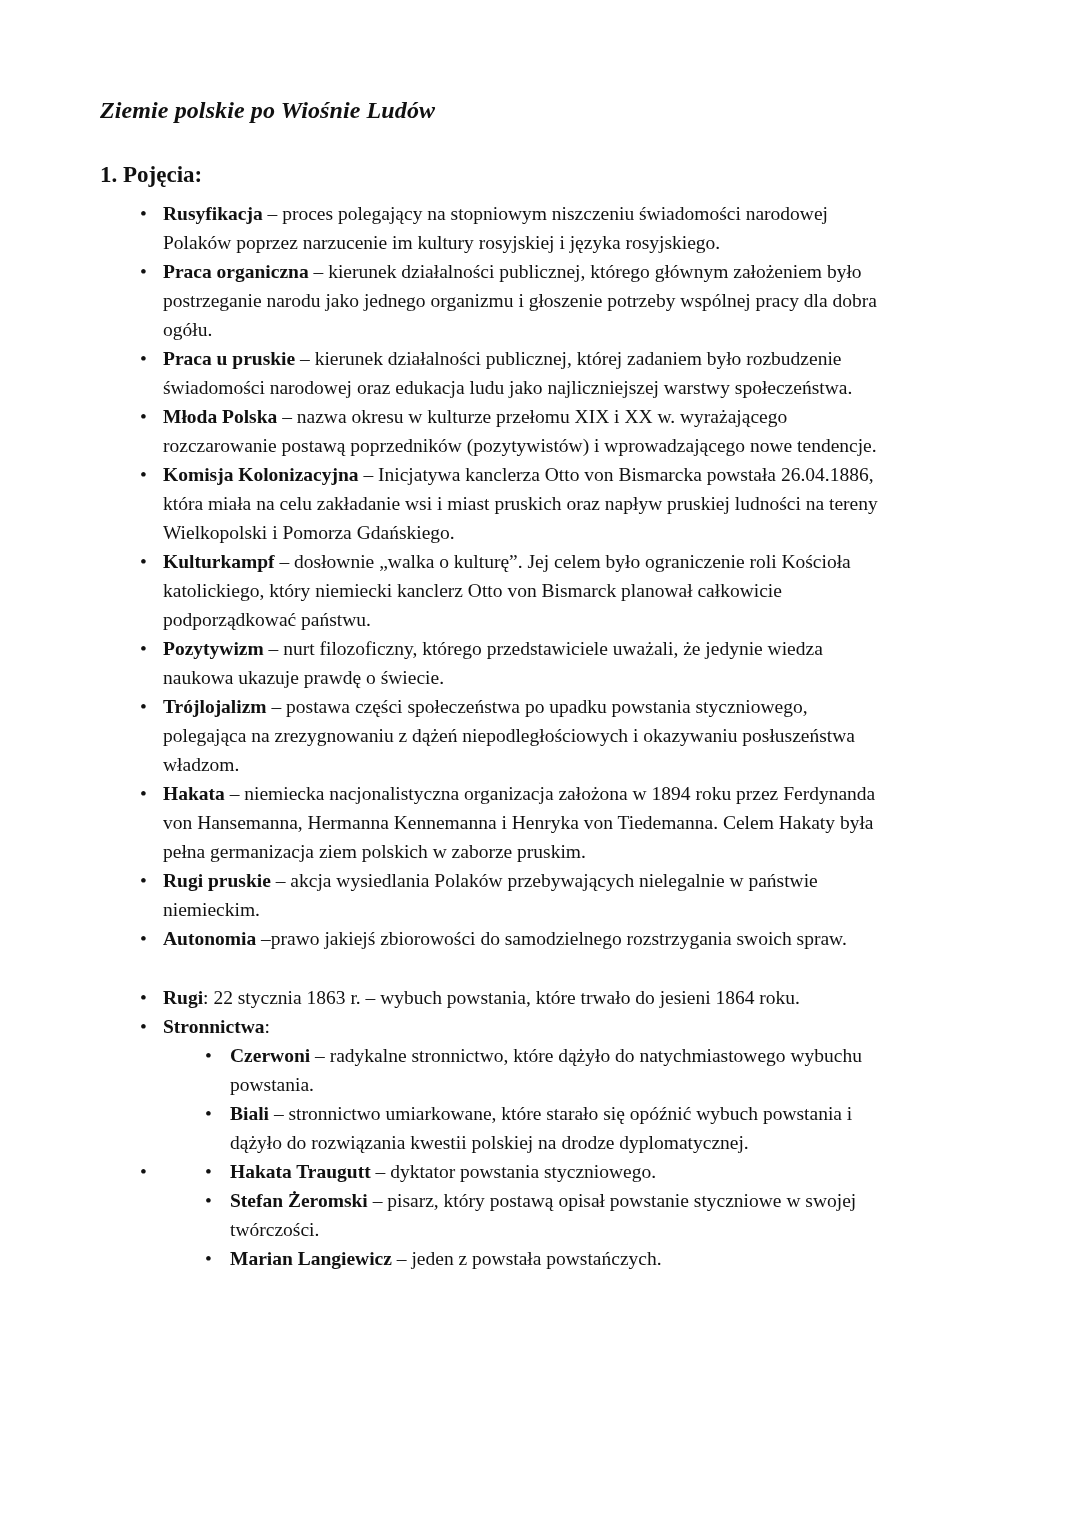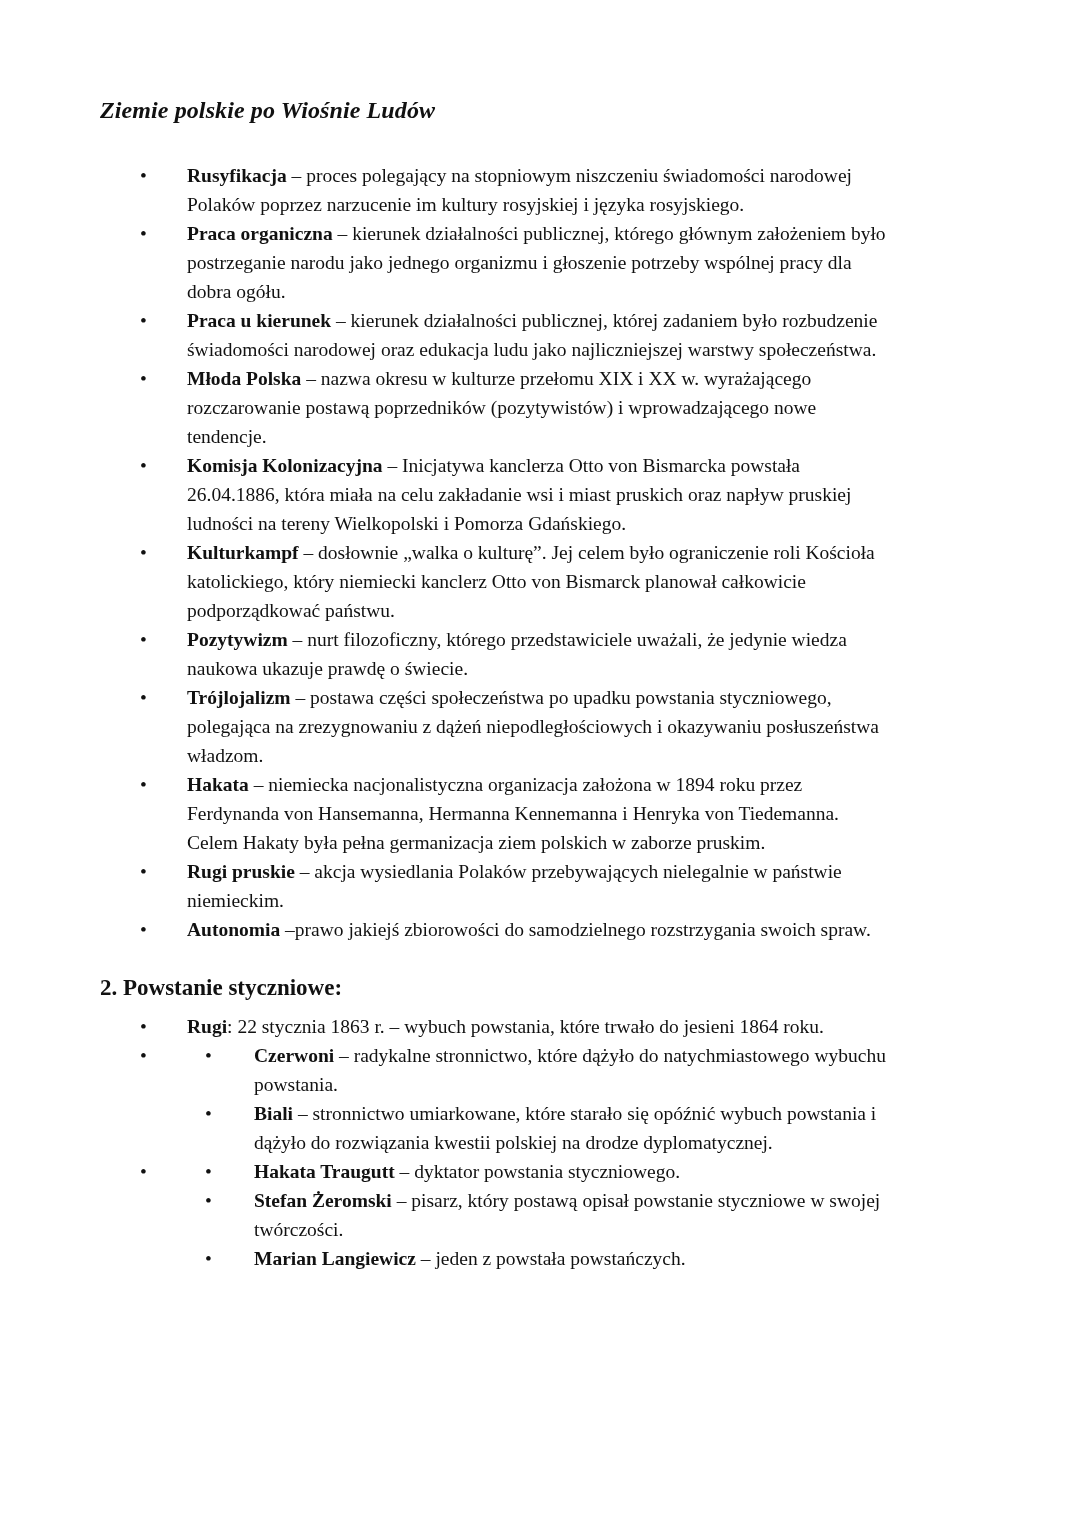--- a/index.html
+++ b/index.html
@@ -92,47 +92,47 @@
   .desc {
     font-weight: normal;
   }
   .item-text {
     display: block;
   }
 
   
   .measure {
     max-width: 815px;
-    margin-left: 24px;
   }
   ul.level2 .measure {
     max-width: 750px;
   }
 </style>
 </head>
 <body>
 
 <div class="page">
 
   <h1 class="doc-title">Ziemie polskie po Wiośnie Ludów</h1>
 
   <div class="sections-container">
       <div class="section">
+        <h2 class="section-heading">1. Pojęcia:</h2>
         <ul class="level1">
           <li>
             <span class="bullet-glyph">•</span>
             <span class="item-text measure"><span class="term">Rusyfikacja</span><span class="desc"> – proces polegający na stopniowym niszczeniu świadomości narodowej Polaków poprzez narzucenie im kultury rosyjskiej i języka rosyjskiego.</span></span>
           </li>
           <li>
             <span class="bullet-glyph">•</span>
             <span class="item-text measure"><span class="term">Praca organiczna</span><span class="desc"> – kierunek działalności publicznej, którego głównym założeniem było postrzeganie narodu jako jednego organizmu i głoszenie potrzeby wspólnej pracy dla dobra ogółu.</span></span>
           </li>
           <li>
             <span class="bullet-glyph">•</span>
-            <span class="item-text measure"><span class="term">Praca u kierunek</span><span class="desc"> – kierunek działalności publicznej, której zadaniem było rozbudzenie świadomości narodowej oraz edukacja ludu jako najliczniejszej warstwy społeczeństwa.</span></span>
+            <span class="item-text measure"><span class="term">Praca u pruskie</span><span class="desc"> – kierunek działalności publicznej, której zadaniem było rozbudzenie świadomości narodowej oraz edukacja ludu jako najliczniejszej warstwy społeczeństwa.</span></span>
           </li>
           <li>
             <span class="bullet-glyph">•</span>
             <span class="item-text measure"><span class="term">Młoda Polska</span><span class="desc"> – nazwa okresu w kulturze przełomu XIX i XX w. wyrażającego rozczarowanie postawą poprzedników (pozytywistów) i wprowadzającego nowe tendencje.</span></span>
           </li>
           <li>
             <span class="bullet-glyph">•</span>
             <span class="item-text measure"><span class="term">Komisja Kolonizacyjna</span><span class="desc"> – Inicjatywa kanclerza Otto von Bismarcka powstała 26.04.1886, która miała na celu zakładanie wsi i miast pruskich oraz napływ pruskiej ludności na tereny Wielkopolski i Pomorza Gdańskiego.</span></span>
           </li>
           <li>
@@ -155,28 +155,28 @@
             <span class="bullet-glyph">•</span>
             <span class="item-text measure"><span class="term">Rugi pruskie</span><span class="desc"> – akcja wysiedlania Polaków przebywających nielegalnie w państwie niemieckim.</span></span>
           </li>
           <li>
             <span class="bullet-glyph">•</span>
             <span class="item-text measure"><span class="term">Autonomia</span><span class="desc"> –prawo jakiejś zbiorowości do samodzielnego rozstrzygania swoich spraw.</span></span>
           </li>
         </ul>
       </div>
       <div class="section">
-        <h2 class="section-heading">2. Powstanie styczniowe:</h2>
         <ul class="level1">
           <li>
             <span class="bullet-glyph">•</span>
             <span class="item-text measure"><span class="term">Rugi</span><span class="desc">: 22 stycznia 1863 r. – wybuch powstania, które trwało do jesieni 1864 roku.</span></span>
           </li>
           <li>
             <span class="bullet-glyph">•</span>
+            <span class="item-text measure"><span class="term">Stronnictwa</span><span class="desc">:</span></span>
             <ul class="level2">
               <li>
                 <span class="bullet-glyph">•</span>
                 <span class="item-text measure"><span class="term">Czerwoni</span><span class="desc"> – radykalne stronnictwo, które dążyło do natychmiastowego wybuchu powstania.</span></span>
               </li>
               <li>
                 <span class="bullet-glyph">•</span>
                 <span class="item-text measure"><span class="term">Biali</span><span class="desc"> – stronnictwo umiarkowane, które starało się opóźnić wybuch powstania i dążyło do rozwiązania kwestii polskiej na drodze dyplomatycznej.</span></span>
               </li>
             </ul>

